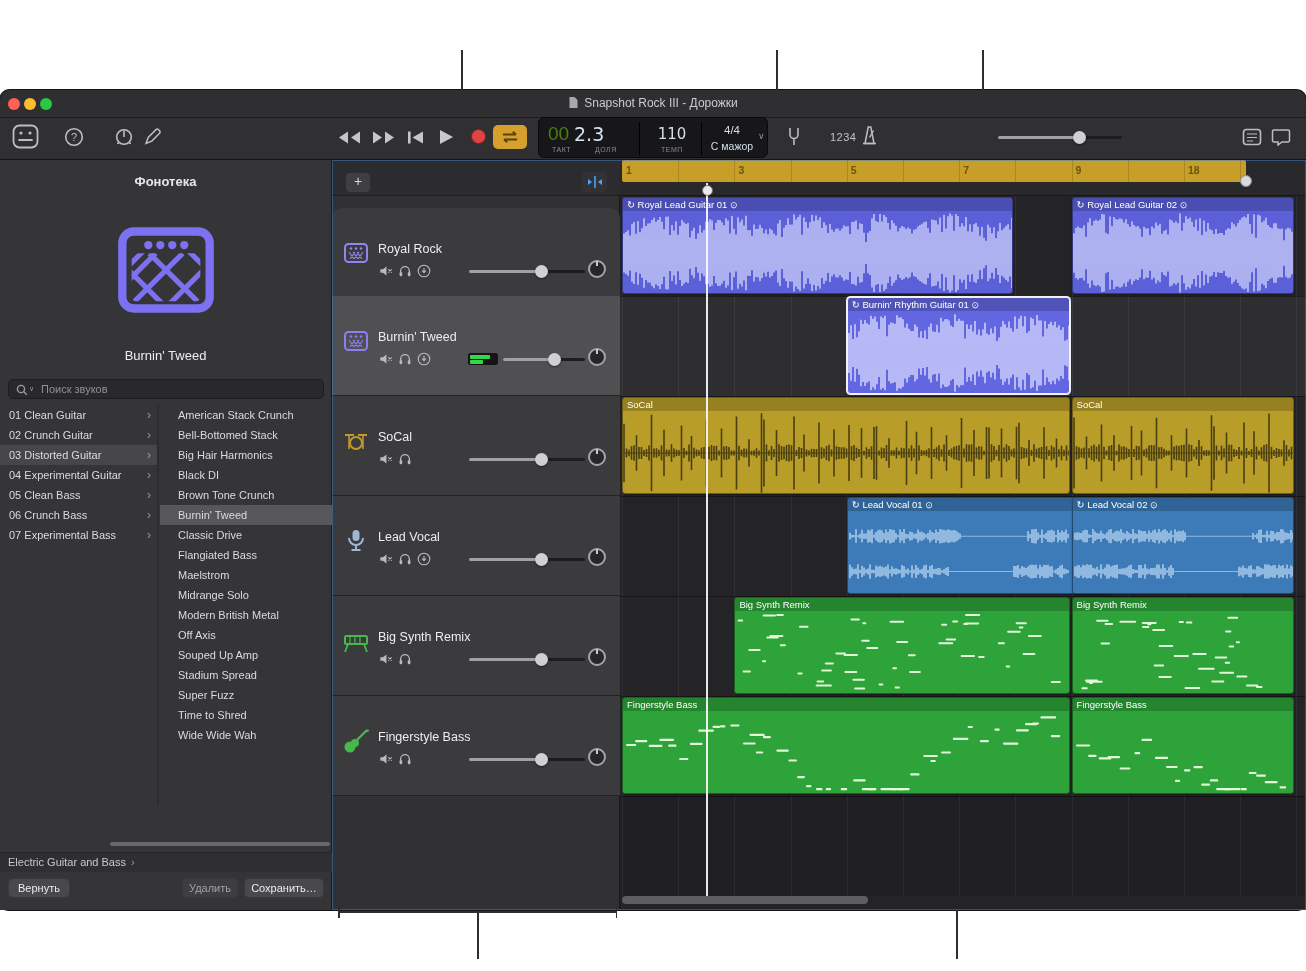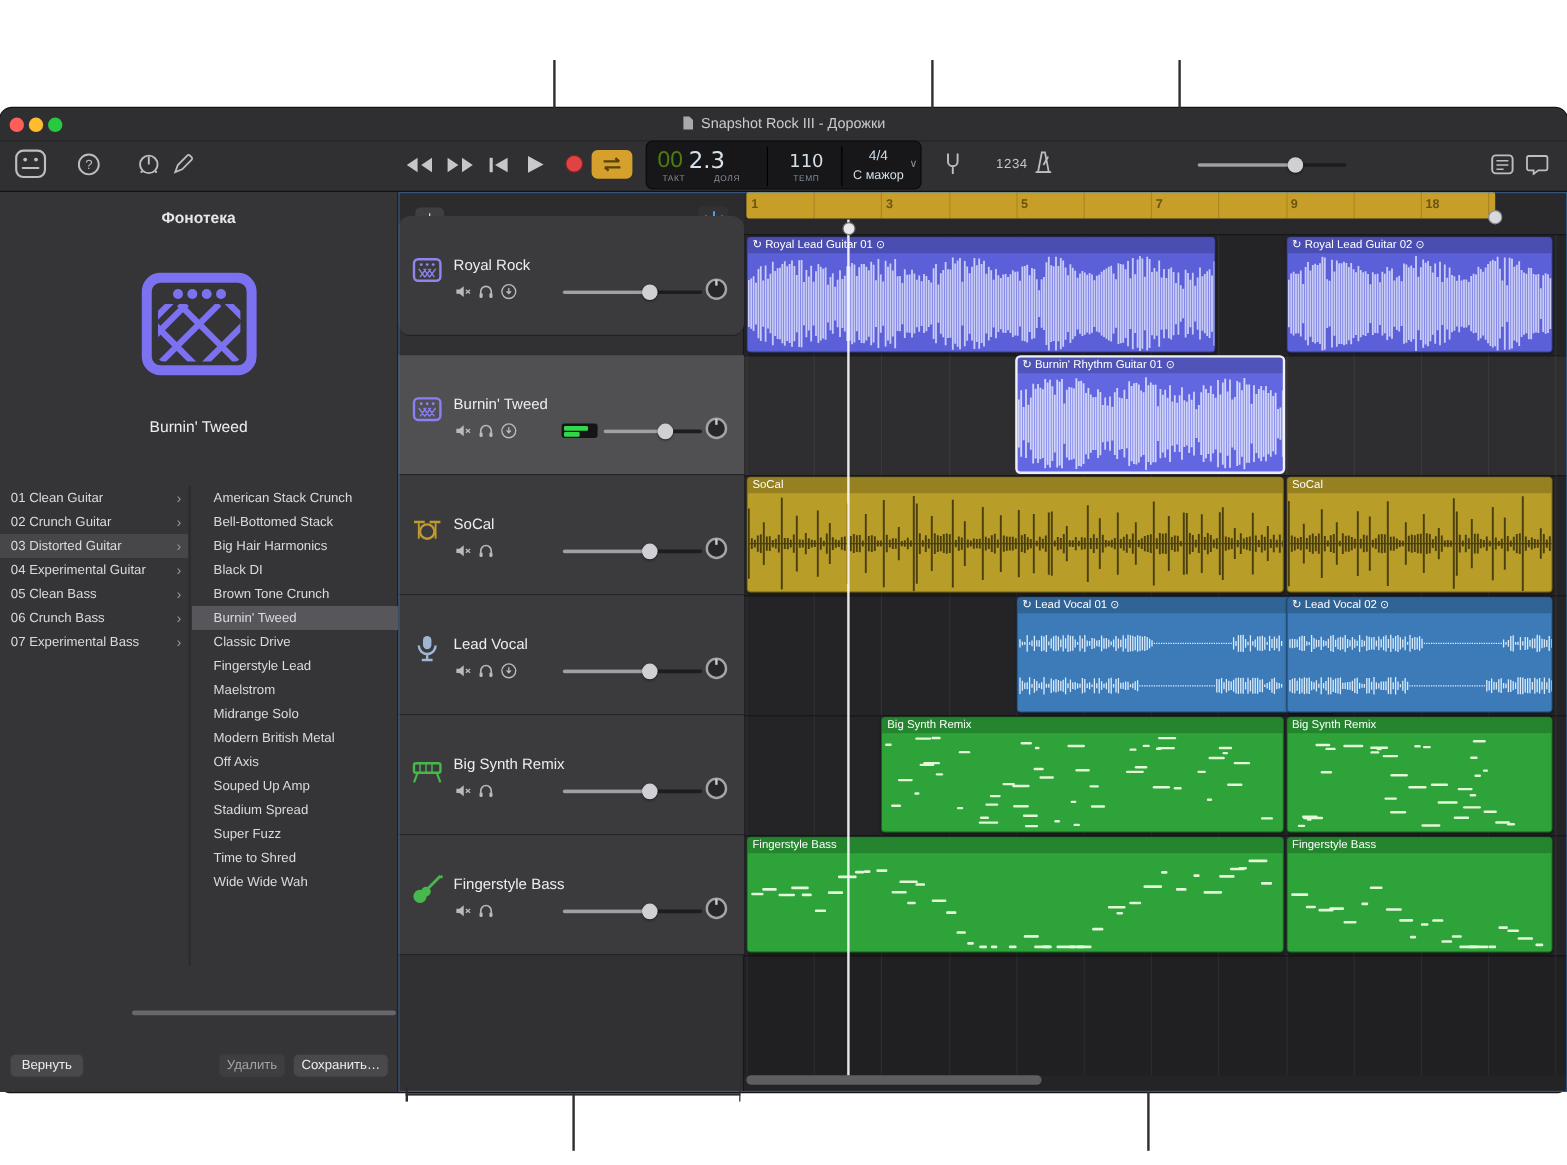--- a/index.html
+++ b/index.html
@@ -242,66 +242,77 @@
           <circle cx="44.5" cy="26" r="4" fill="#7c71f1"></circle>
           <circle cx="56" cy="26" r="4" fill="#7c71f1"></circle>
           <circle cx="67.5" cy="26" r="4" fill="#7c71f1"></circle>
         <g clip-path="url(#ampclip)" stroke="#7c71f1" stroke-width="5" fill="none">
           <path d="M0 60L40 20M16 84L66 34M42 94L92 44M-10 84L40 34"></path>
           <path d="M60 20L100 60M34 34L84 84M8 44L58 94"></path>
         </g>
       </svg>
     </div>
     <div class="abs lib-sound">Burnin' Tweed</div>
+    <div class="abs lib-search">
+      <svg width="12" height="12" viewBox="0 0 12 12">
+          <circle cx="5" cy="5" r="3.6" fill="none" stroke="#9a9aa0" stroke-width="1.4"></circle>
+          <path d="M7.8 7.8l3 3" stroke="#9a9aa0" stroke-width="1.4"></path>
+        </svg>
+      <span class="sc">∨</span>
+      <input placeholder="Поиск звуков" style="">
+    </div>
     <div class="abs lib-cats">
         <div class="librow"><span>01 Clean Guitar</span><span class="chev">›</span></div>
         <div class="librow"><span>02 Crunch Guitar</span><span class="chev">›</span></div>
         <div class="librow libsel"><span>03 Distorted Guitar</span><span class="chev">›</span></div>
         <div class="librow"><span>04 Experimental Guitar</span><span class="chev">›</span></div>
         <div class="librow"><span>05 Clean Bass</span><span class="chev">›</span></div>
         <div class="librow"><span>06 Crunch Bass</span><span class="chev">›</span></div>
         <div class="librow"><span>07 Experimental Bass</span><span class="chev">›</span></div>
       </div>
     <div class="abs lib-divider"></div>
     <div class="abs lib-sounds">
         <div class="librow"><span>American Stack Crunch</span></div>
         <div class="librow"><span>Bell-Bottomed Stack</span></div>
         <div class="librow"><span>Big Hair Harmonics</span></div>
         <div class="librow"><span>Black DI</span></div>
         <div class="librow"><span>Brown Tone Crunch</span></div>
         <div class="librow libsel"><span>Burnin' Tweed</span></div>
         <div class="librow"><span>Classic Drive</span></div>
-        <div class="librow"><span>Fingerstyle Lead</span></div>
+        <div class="librow"><span>Flangiated Bass</span></div>
         <div class="librow"><span>Maelstrom</span></div>
         <div class="librow"><span>Midrange Solo</span></div>
         <div class="librow"><span>Modern British Metal</span></div>
         <div class="librow"><span>Off Axis</span></div>
         <div class="librow"><span>Souped Up Amp</span></div>
         <div class="librow"><span>Stadium Spread</span></div>
         <div class="librow"><span>Super Fuzz</span></div>
         <div class="librow"><span>Time to Shred</span></div>
         <div class="librow"><span>Wide Wide Wah</span></div>
       </div>
     <div class="abs lib-hscroll"></div>
+    <div class="abs lib-footer">
+      <span>Electric Guitar and Bass</span><span class="chev">›</span>
+    </div>
     <button class="libbtn" style="left:8px;top:718px;width:62px">Вернуть</button>
     <button class="libbtn dim" style="left:182px;top:718px;width:56px">Удалить</button>
     <button class="libbtn" style="left:244px;top:718px;width:80px">Сохранить…</button>
   </div>
 
   <div id="trackheads">
     <div class="th-strip">
       <div class="addtrack">+</div>
       <div class="catch">
         <svg width="18" height="14">
             <path d="M9 1v12" stroke="#4aa3f7" stroke-width="1.6"></path>
             <path d="M2 4l4 3-4 3z M16 4l-4 3 4 3z" fill="#4aa3f7"></path>
           </svg>
       </div>
     </div>
-  <div class="trackrow" style="top: 20px; border-radius: 10px;">
+  <div class="trackrow" style="top: 48px; border-radius: 10px;">
         <div class="ticon"><svg width="28" height="28" viewBox="0 0 28 28">
             <rect x="3" y="5" width="22" height="18" rx="3.5" fill="none" stroke="#8d86ee" stroke-width="2"></rect>
             <circle cx="9" cy="9.5" r="1.2" fill="#8d86ee"></circle>
             <circle cx="14" cy="9.5" r="1.2" fill="#8d86ee"></circle>
             <circle cx="19" cy="9.5" r="1.2" fill="#8d86ee"></circle>
             <path d="M7 13l5 7m-1-7l5 7m-1-7l5 7M21 13l-5 7m1-7l-5 7m1-7l-5 7" stroke="#8d86ee" stroke-width="1.1" fill="none"></path>
           </svg></div>
         <div class="tname">Royal Rock</div>
         <div class="tctrls">
           <span class="cico"><svg width="14" height="14" viewBox="0 0 16 16">

